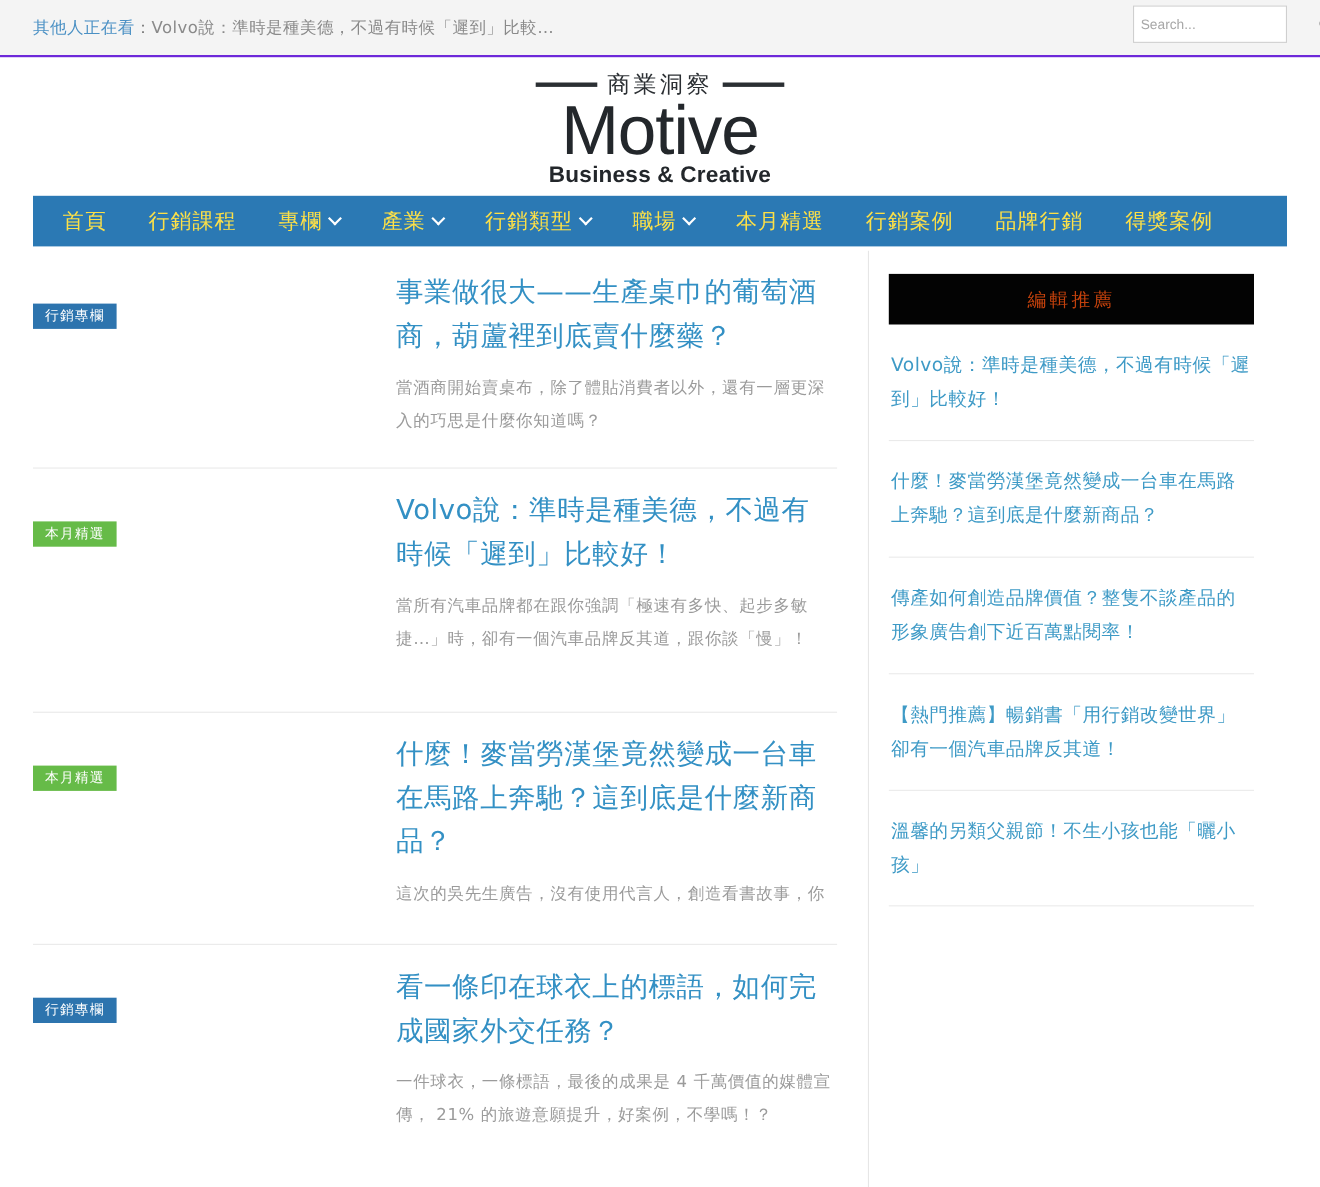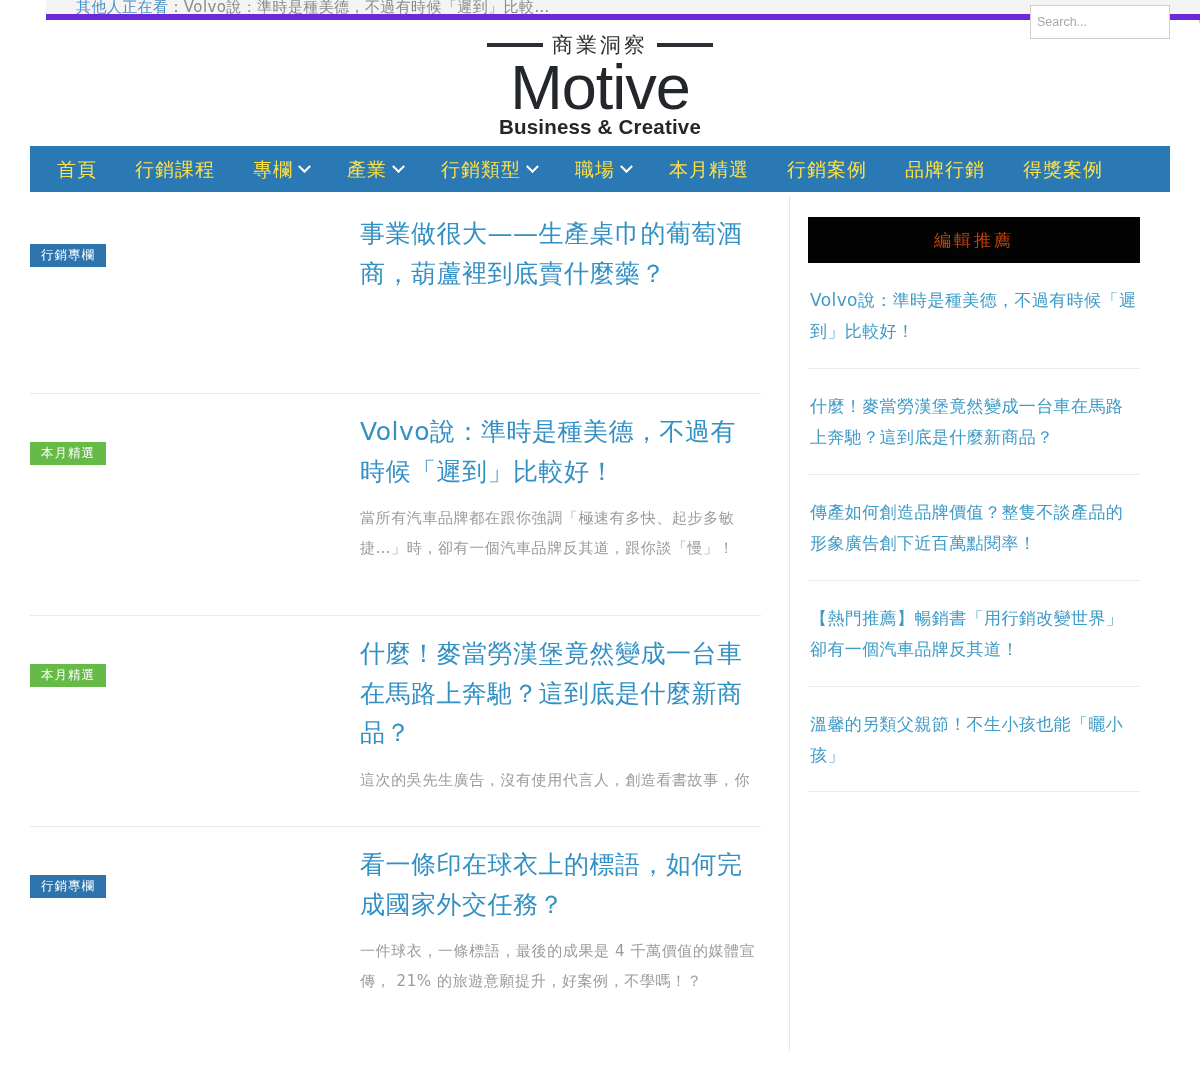--- a/index.html
+++ b/index.html
@@ -6,28 +6,27 @@
   html, body {
     width: 1200px;
     height: 1079px;
     overflow: hidden;
     background: #ffffff;
     font-family: "DejaVu Sans", "Liberation Sans", sans-serif;
   }
 
   
   .topbar {
-    height: 20px;
+    height: 52px;
     background: #f4f4f4;
-    border-bottom: 6px solid #6d28d9;
+    border-bottom: 2px solid #6d28d9;
     display: flex;
     align-items: center;
     padding: 0 30px;
     position: relative;
-    margin-left: 46px;
   }
   .ticker {
     font-size: 15px;
     color: #8a8a8a;
     white-space: nowrap;
     overflow: hidden;
     letter-spacing: .4px;
     max-width: 950px;
   }
   .ticker-label { color: #4a90c4; }
@@ -280,20 +279,21 @@
 <div class="page">
 
   <div class="main-col">
 
     <div class="article row1">
       <div class="art-left">
         <span class="badge blue">行銷專欄</span>
       </div>
       <div class="art-right">
         <div class="art-title">事業做很大——生產桌巾的葡萄酒商，葫蘆裡到底賣什麼藥？</div>
+        <div class="art-excerpt">當酒商開始賣桌布，除了體貼消費者以外，還有一層更深入的巧思是什麼你知道嗎？</div>
       </div>
     </div>
 
     <div class="article row2">
       <div class="art-left">
         <span class="badge green">本月精選</span>
       </div>
       <div class="art-right">
         <div class="art-title">Volvo說：準時是種美德，不過有時候「遲到」比較好！</div>
         <div class="art-excerpt">當所有汽車品牌都在跟你強調「極速有多快、起步多敏捷…」時，卻有一個汽車品牌反其道，跟你談「慢」！</div>

